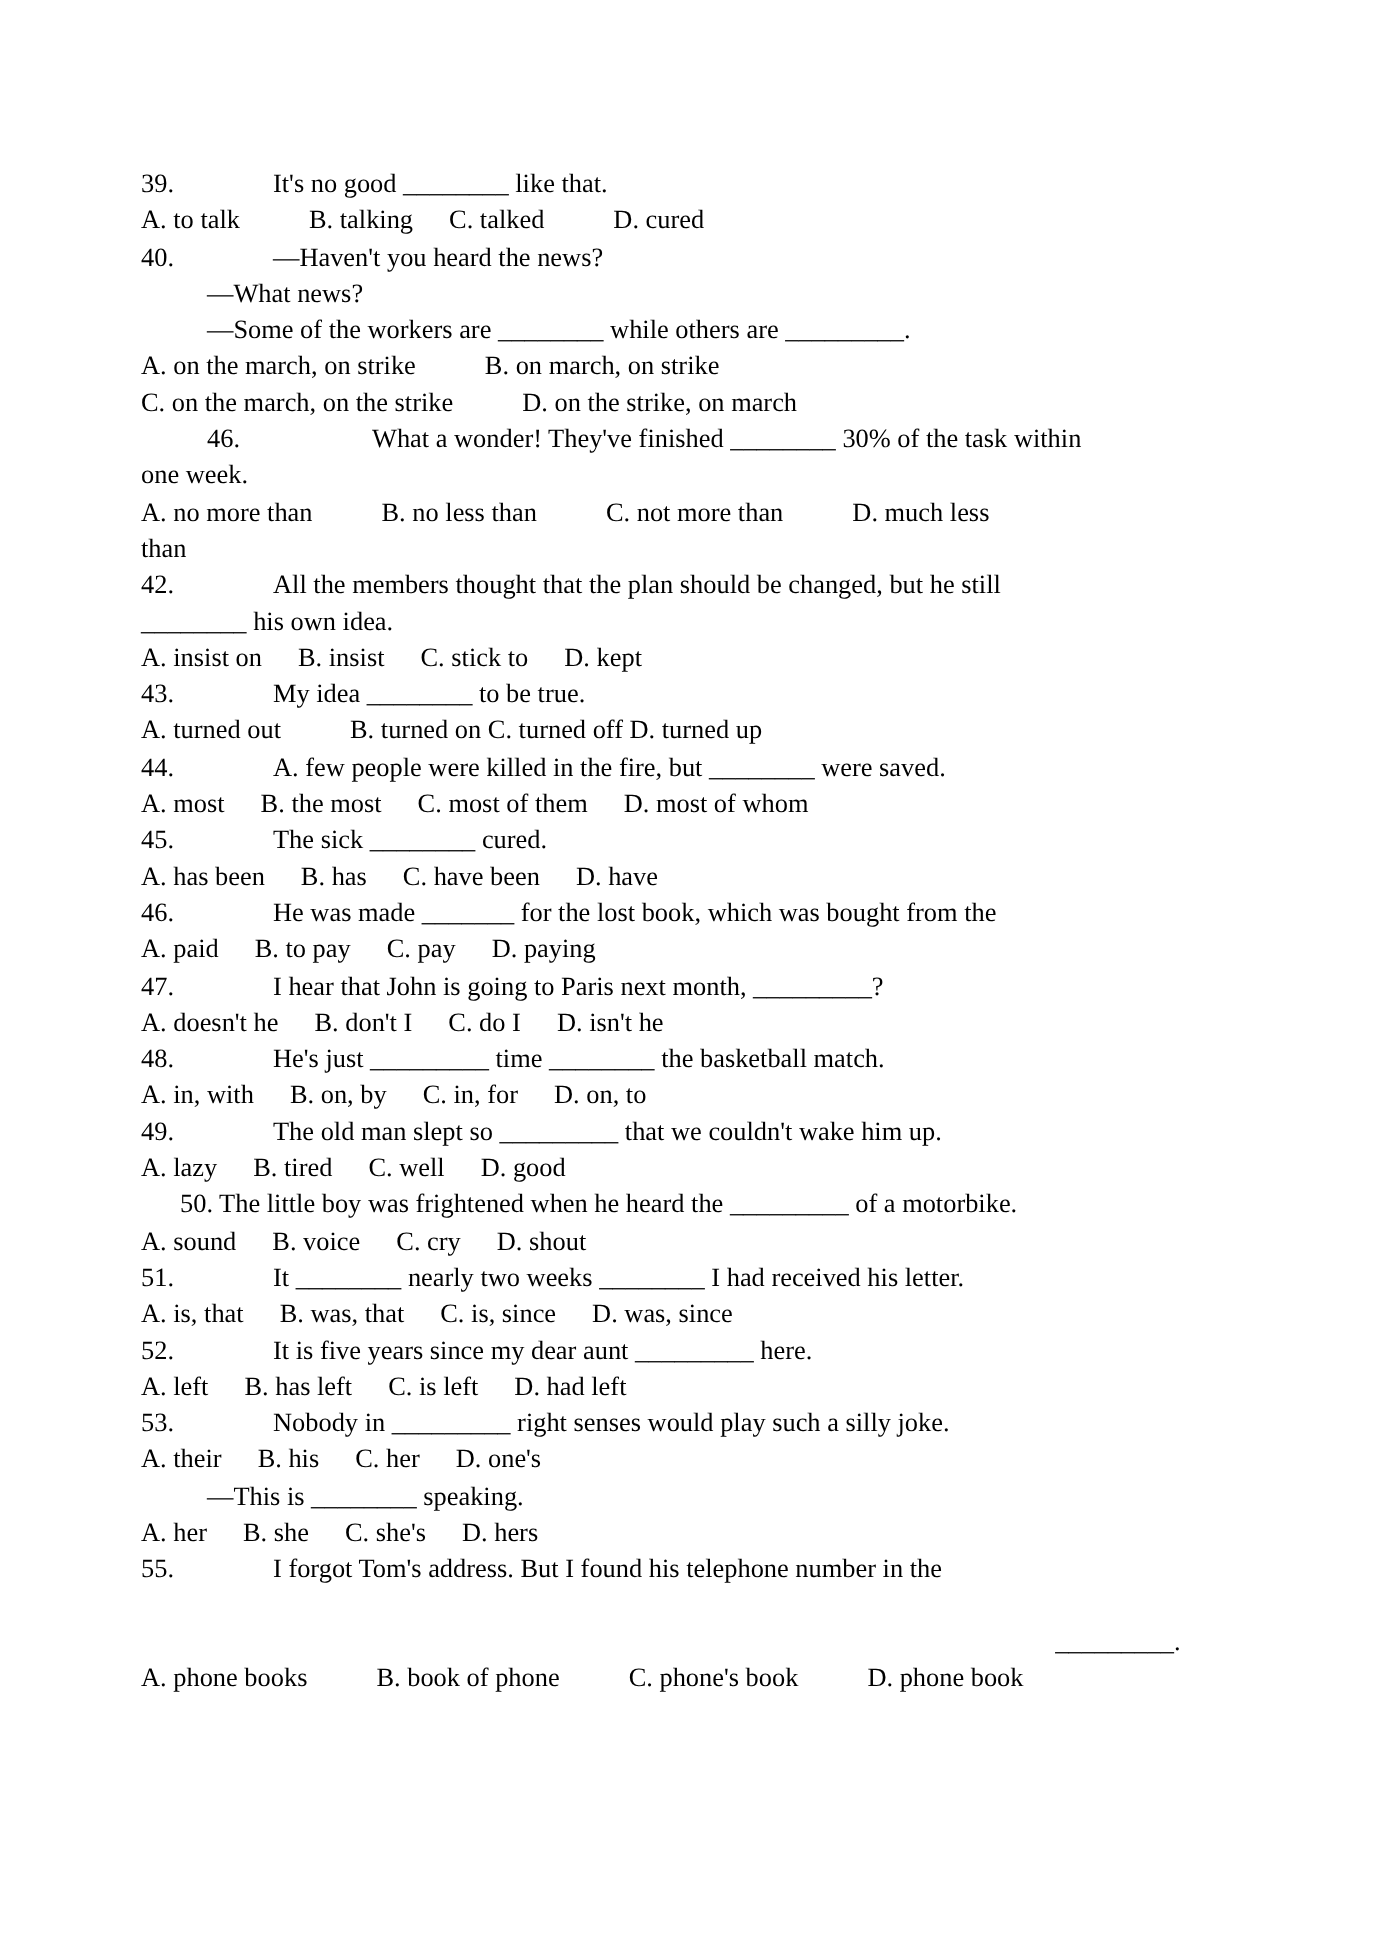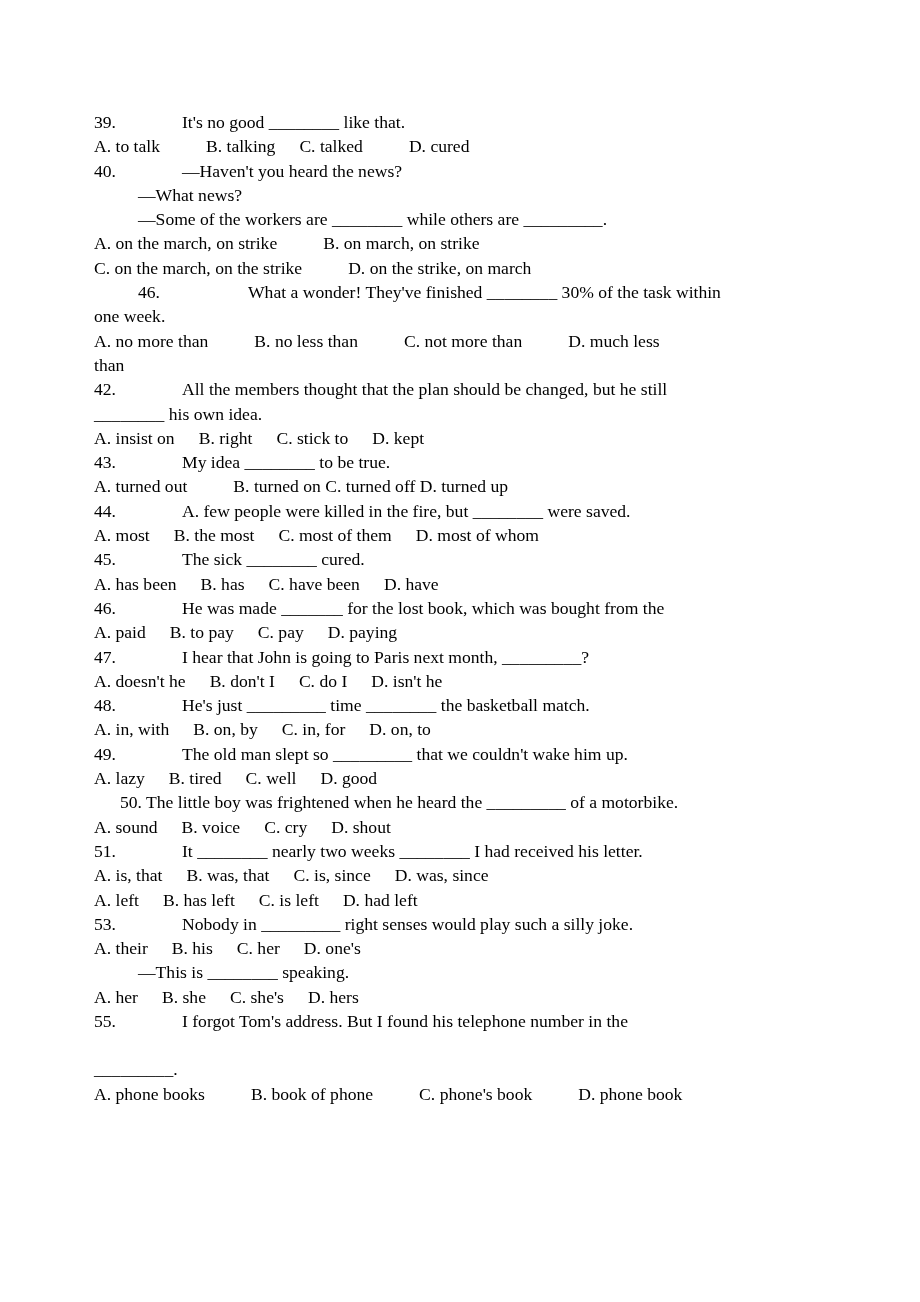--- a/index.html
+++ b/index.html
@@ -40,21 +40,21 @@
   }
   
   .tab-s  { display: inline-block; width: 24px; }
   .tab-m  { display: inline-block; width: 46px; }
   .tab-l  { display: inline-block; width: 66px; }
   .tab-xl { display: inline-block; width: 88px; }
   
   .ind-sm { padding-left: 26px; }
   .ind-md { padding-left: 44px; }
   
-  .gap-before { margin-top: 24px; }
+  .gap-before { margin-top: 24px; text-align: right; }
   .opts .o { display: inline-block; }
 </style>
 </head>
 <body>
 
 <div class="page">
   <div class="doc">
 
     <div class="ln qline"><span class="num">39.</span><span class="tab-l"></span><span>It's no good ________ like that.</span></div>
     <div class="ln opts"><span class="o">A. to talk</span><span class="tab-m"></span><span class="o">B. talking</span><span class="tab-s"></span><span class="o">C. talked</span><span class="tab-m"></span><span class="o">D. cured</span></div>
@@ -65,21 +65,21 @@
     <div class="ln opts"><span class="o">A. on the march, on strike</span><span class="tab-m"></span><span class="o">B. on march, on strike</span></div>
     <div class="ln opts"><span class="o">C. on the march, on the strike</span><span class="tab-m"></span><span class="o">D. on the strike, on march</span></div>
 
     <div class="ln qline ind-md"><span class="num">46.</span><span class="tab-xl"></span><span>What a wonder! They've finished ________ 30% of the task within</span></div>
     <div class="ln">one week.</div>
     <div class="ln opts"><span class="o">A. no more than</span><span class="tab-m"></span><span class="o">B. no less than</span><span class="tab-m"></span><span class="o">C. not more than</span><span class="tab-m"></span><span class="o">D. much less</span></div>
     <div class="ln">than</div>
 
     <div class="ln qline"><span class="num">42.</span><span class="tab-l"></span><span>All the members thought that the plan should be changed, but he still</span></div>
     <div class="ln">________ his own idea.</div>
-    <div class="ln opts"><span class="o">A. insist on</span><span class="tab-s"></span><span class="o">B. right</span><span class="tab-s"></span><span class="o">C. stick to</span><span class="tab-s"></span><span class="o">D. kept</span></div>
+    <div class="ln opts"><span class="o">A. insist on</span><span class="tab-s"></span><span class="o">B. insist</span><span class="tab-s"></span><span class="o">C. stick to</span><span class="tab-s"></span><span class="o">D. kept</span></div>
 
     <div class="ln qline"><span class="num">43.</span><span class="tab-l"></span><span>My idea ________ to be true.</span></div>
     <div class="ln opts"><span class="o">A. turned out</span><span class="tab-m"></span><span class="o">B. turned on C. turned off D. turned up</span></div>
 
     <div class="ln qline"><span class="num">44.</span><span class="tab-l"></span><span>A. few people were killed in the fire, but ________ were saved.</span></div>
     <div class="ln opts"><span class="o">A. most</span><span class="tab-s"></span><span class="o">B. the most</span><span class="tab-s"></span><span class="o">C. most of them</span><span class="tab-s"></span><span class="o">D. most of whom</span></div>
 
     <div class="ln qline"><span class="num">45.</span><span class="tab-l"></span><span>The sick ________ cured.</span></div>
     <div class="ln opts"><span class="o">A. has been</span><span class="tab-s"></span><span class="o">B. has</span><span class="tab-s"></span><span class="o">C. have been</span><span class="tab-s"></span><span class="o">D. have</span></div>
 
@@ -94,20 +94,21 @@
 
     <div class="ln qline"><span class="num">49.</span><span class="tab-l"></span><span>The old man slept so _________ that we couldn't wake him up.</span></div>
     <div class="ln opts"><span class="o">A. lazy</span><span class="tab-s"></span><span class="o">B. tired</span><span class="tab-s"></span><span class="o">C. well</span><span class="tab-s"></span><span class="o">D. good</span></div>
 
     <div class="ln ind-sm">50. The little boy was frightened when he heard the _________ of a motorbike.</div>
     <div class="ln opts"><span class="o">A. sound</span><span class="tab-s"></span><span class="o">B. voice</span><span class="tab-s"></span><span class="o">C. cry</span><span class="tab-s"></span><span class="o">D. shout</span></div>
 
     <div class="ln qline"><span class="num">51.</span><span class="tab-l"></span><span>It ________ nearly two weeks ________ I had received his letter.</span></div>
     <div class="ln opts"><span class="o">A. is, that</span><span class="tab-s"></span><span class="o">B. was, that</span><span class="tab-s"></span><span class="o">C. is, since</span><span class="tab-s"></span><span class="o">D. was, since</span></div>
 
+    <div class="ln qline"><span class="num">52.</span><span class="tab-l"></span><span>It is five years since my dear aunt _________ here.</span></div>
     <div class="ln opts"><span class="o">A. left</span><span class="tab-s"></span><span class="o">B. has left</span><span class="tab-s"></span><span class="o">C. is left</span><span class="tab-s"></span><span class="o">D. had left</span></div>
 
     <div class="ln qline"><span class="num">53.</span><span class="tab-l"></span><span>Nobody in _________ right senses would play such a silly joke.</span></div>
     <div class="ln opts"><span class="o">A. their</span><span class="tab-s"></span><span class="o">B. his</span><span class="tab-s"></span><span class="o">C. her</span><span class="tab-s"></span><span class="o">D. one's</span></div>
 
     <div class="ln ind-md">—This is ________ speaking.</div>
     <div class="ln opts"><span class="o">A. her</span><span class="tab-s"></span><span class="o">B. she</span><span class="tab-s"></span><span class="o">C. she's</span><span class="tab-s"></span><span class="o">D. hers</span></div>
 
     <div class="ln qline"><span class="num">55.</span><span class="tab-l"></span><span>I forgot Tom's address. But I found his telephone number in the</span></div>
     <div class="ln gap-before">_________.</div>

